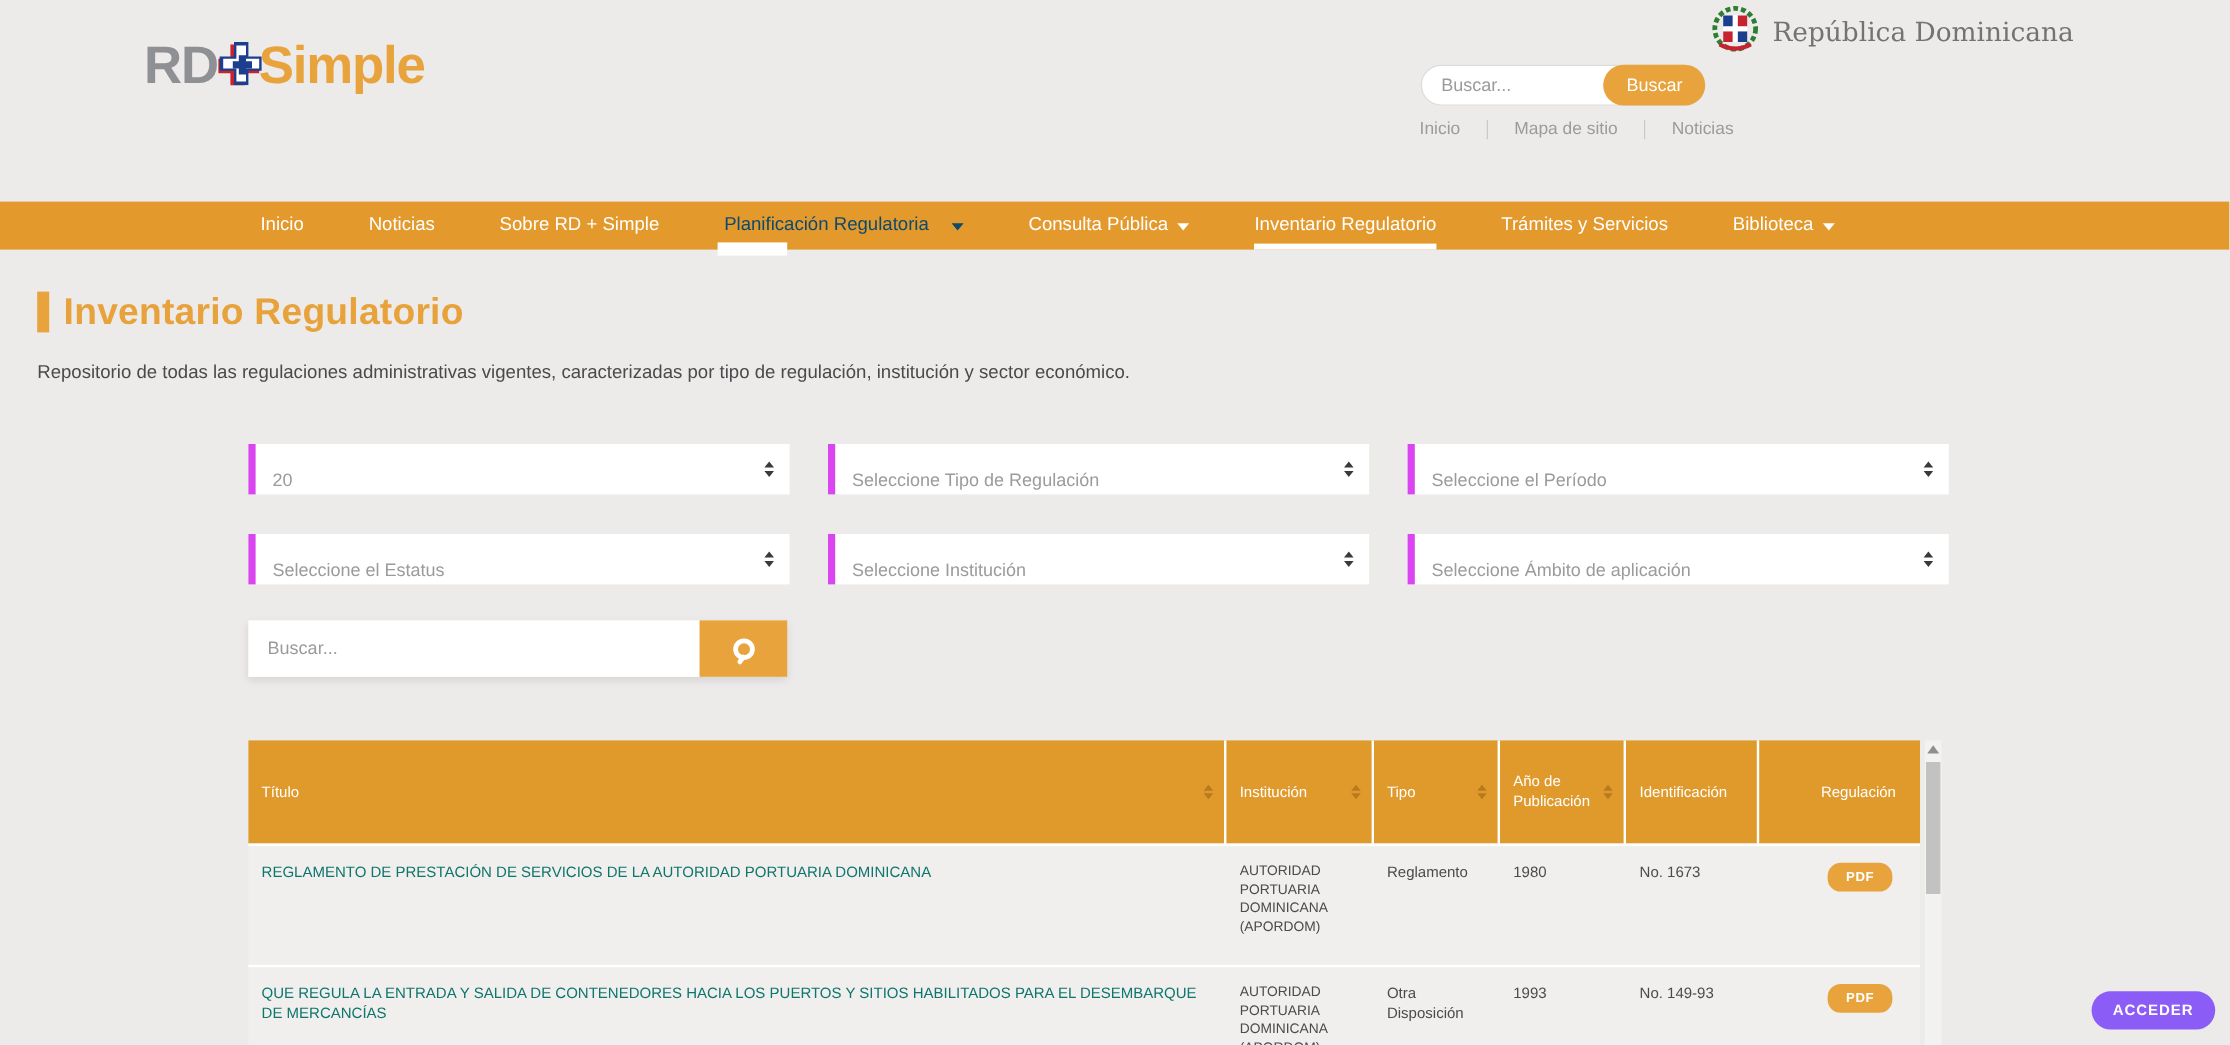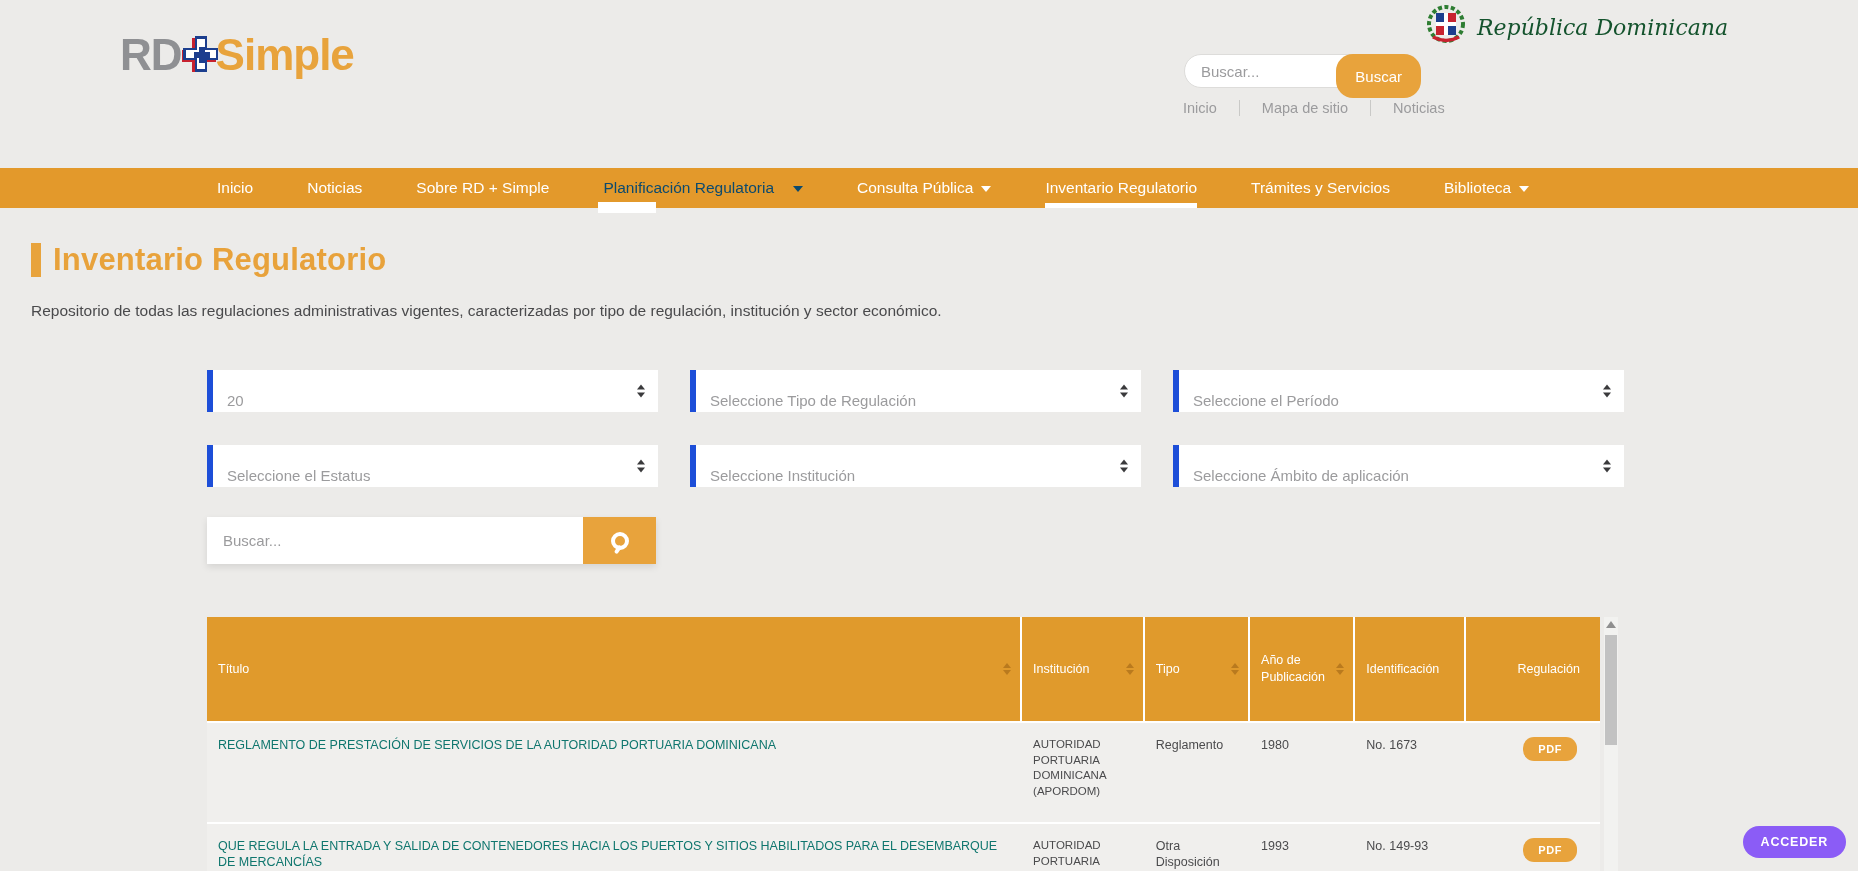--- a/index.html
+++ b/index.html
@@ -8,26 +8,26 @@
   .page { position:relative; width:1858px; height:871px; overflow:hidden; background:#ECEBE9; }
 
   
   .site-header { position:relative; height:168px; }
   .logo { position:absolute; left:120px; top:30px; display:flex; align-items:center; font-weight:bold; font-size:44px; letter-spacing:-1px;justify-content:flex-end; }
   .logo .rd { color:#8F9093; }
   .logo .plus-icon { margin:0 -2px 0 0; position:relative; top:2px; }
   .logo .simple { color:#E8A33C; }
 
   .gov-brand { position:absolute; left:1425px; top:4px; display:flex; align-items:center; gap:10px; }
-  .gov-brand .gov-name { font-family:"DejaVu Serif", serif; font-style:italic; font-size:22px; color:#14532d; }
+  .gov-brand .gov-name { font-family:"DejaVu Serif", serif; font-size:22px; color:#737373; }
 
   .top-search { position:absolute; left:1184px; top:54px; width:237px; height:34px; }
   .top-search input { width:237px; height:34px; border:1px solid #DDDCDA; border-radius:17px; background:#fff; padding:0 80px 0 16px; font-size:15px; color:#4B4B4D; outline:none; font-family:"Liberation Sans", sans-serif; }
   .top-search input::placeholder { color:#9B9B9D; }
-  .top-search button { position:absolute; right:0; top:0; height:44px; padding:0 19px; border:none; border-radius:17px; background:#E8A33C; color:#fff; font-size:15px; cursor:pointer; font-family:"Liberation Sans", sans-serif; }
+  .top-search button { position:absolute; right:0; top:0; height:34px; padding:0 19px; border:none; border-radius:17px; background:#E8A33C; color:#fff; font-size:15px; cursor:pointer; font-family:"Liberation Sans", sans-serif; }
 
   .top-links { position:absolute; left:1183px; top:100px; display:flex; align-items:center; }
   .top-links a { color:#9B9B9D; font-size:14.5px; text-decoration:none; padding:0 22px; }
   .top-links a:first-child { padding-left:0; }
   .top-links a:not(:last-child) { border-right:1px solid #C9C9C7; }
 
   
   .main-nav { position:relative; height:40px; background:#E3992B; }
   .main-nav .nav-inner { display:flex; align-items:stretch; height:40px; margin-left:190px; }
   .main-nav a { position:relative; display:flex; align-items:center; gap:8px; padding:0 27px; color:#FFFFFF; font-size:15.5px; text-decoration:none; }
@@ -40,38 +40,38 @@
   .page-head { margin:34px 0 0 31px; }
   .title-row { display:flex; align-items:center; }
   .title-bar { width:10px; height:34px; background:#E8A33C; margin-right:12px; }
   h1.page-title { color:#E8A23B; font-size:31px; font-weight:bold; letter-spacing:0.2px; }
   .page-desc { margin-top:24px; font-size:15.5px; color:#4A4A4C; }
 
   
   .filters { margin:50px 0 0 207px; }
   .filter-row { display:flex; gap:32px; }
   .filter-row + .filter-row { margin-top:33px;border-radius:20px; }
-  .select { position:relative; width:451px; height:42px; background:#fff; border-left:6px solid #1d4ed8; display:flex; align-items:center; padding:18px 34px 0 14px; cursor:pointer; }
+  .select { position:relative; width:451px; height:42px; background:#fff; border-left:6px solid #d946ef; display:flex; align-items:center; padding:18px 34px 0 14px; cursor:pointer; }
   .select .select-value { font-size:15px; color:#9B9B9D; white-space:nowrap; overflow:hidden; }
   .spinner-icon { position:absolute; right:13px; top:50%; transform:translateY(-50%); display:flex; flex-direction:column; align-items:center; gap:3px; }
   .spinner-icon .tu { width:0; height:0; border-left:4px solid transparent; border-right:4px solid transparent; border-bottom:5px solid #3A3A3C; }
   .spinner-icon .td { width:0; height:0; border-left:4px solid transparent; border-right:4px solid transparent; border-top:5px solid #3A3A3C; }
 
   .table-search { margin:30px 0 0 207px; display:flex; width:449px; height:47px; box-shadow:0 3px 7px rgba(0,0,0,0.10); }
   .table-search input { flex:1; height:47px; border:none; background:#fff; padding:0 16px; font-size:15px; color:#4B4B4D; outline:none; font-family:"Liberation Sans", sans-serif; }
   .table-search input::placeholder { color:#9B9B9D; }
   .table-search button { width:73px; height:47px; border:none; background:#E8A33C; cursor:pointer; display:flex; align-items:center; justify-content:center; }
   .mag-icon { position:relative; width:18px; height:18px; border:4px solid #fff; border-radius:50%; display:inline-block; }
   .mag-icon::after { content:''; position:absolute; left:1px; bottom:-8px; width:4px; height:9px; background:#fff; border-radius:2px; transform:rotate(35deg); }
 
   
   .table-wrap { position:relative; margin:53px 0 0 207px; width:1393px; }
   .tbl-row { display:flex; }
   .c0 { width:841px; } .c1 { width:126px; } .c2 { width:108px; } .c3 { width:108px; } .c4 { width:114px; } .c5 { width:96px;margin-left:40px; }
-  .thead { background:#E09A2C; height:104px; }
+  .thead { background:#E09A2C; height:86px; }
   .th { display:flex; align-items:center; justify-content:space-between; padding:0 9px 0 11px; color:#fff; font-size:12.5px; }
   .th:not(:last-child) { border-right:2px solid #fff; }
   .th .th-label { line-height:17px; }
   .sort-icon { display:flex; flex-direction:column; gap:2px; flex:none; margin-left:4px; }
   .sort-icon .su { width:0; height:0; border-left:4px solid transparent; border-right:4px solid transparent; border-bottom:5px solid #B97A1E; }
   .sort-icon .sd { width:0; height:0; border-left:4px solid transparent; border-right:4px solid transparent; border-top:5px solid #B97A1E; }
   .trow { background:#F0EFED; border-top:2px solid #fff; min-height:101px; }
   .td-cell { padding:14px 10px 10px 11px; font-size:12.5px; color:#4B4B4D; line-height:16px; }
   .td-titulo { color:#0f766e; }
   .td-inst { font-size:11.5px; line-height:15.5px; }

